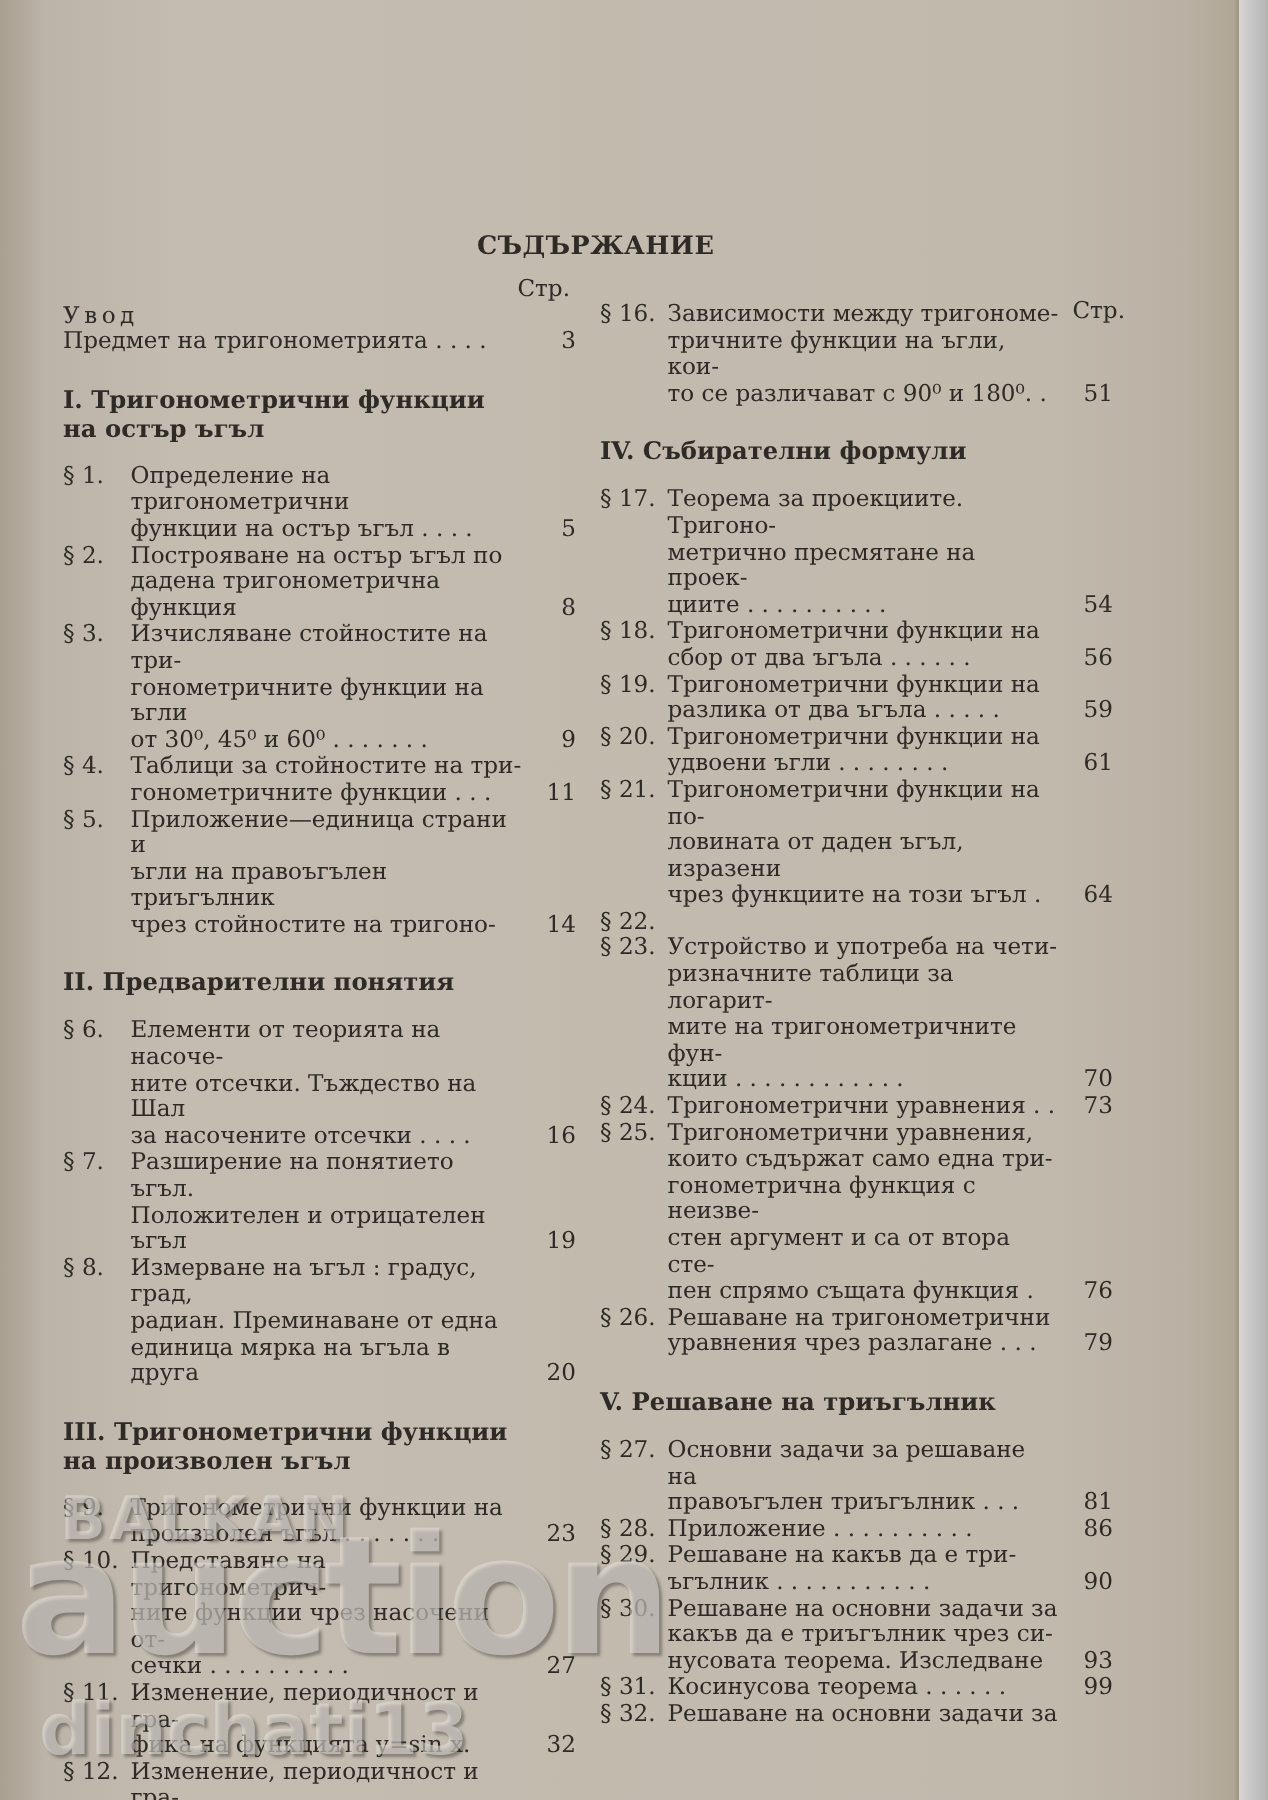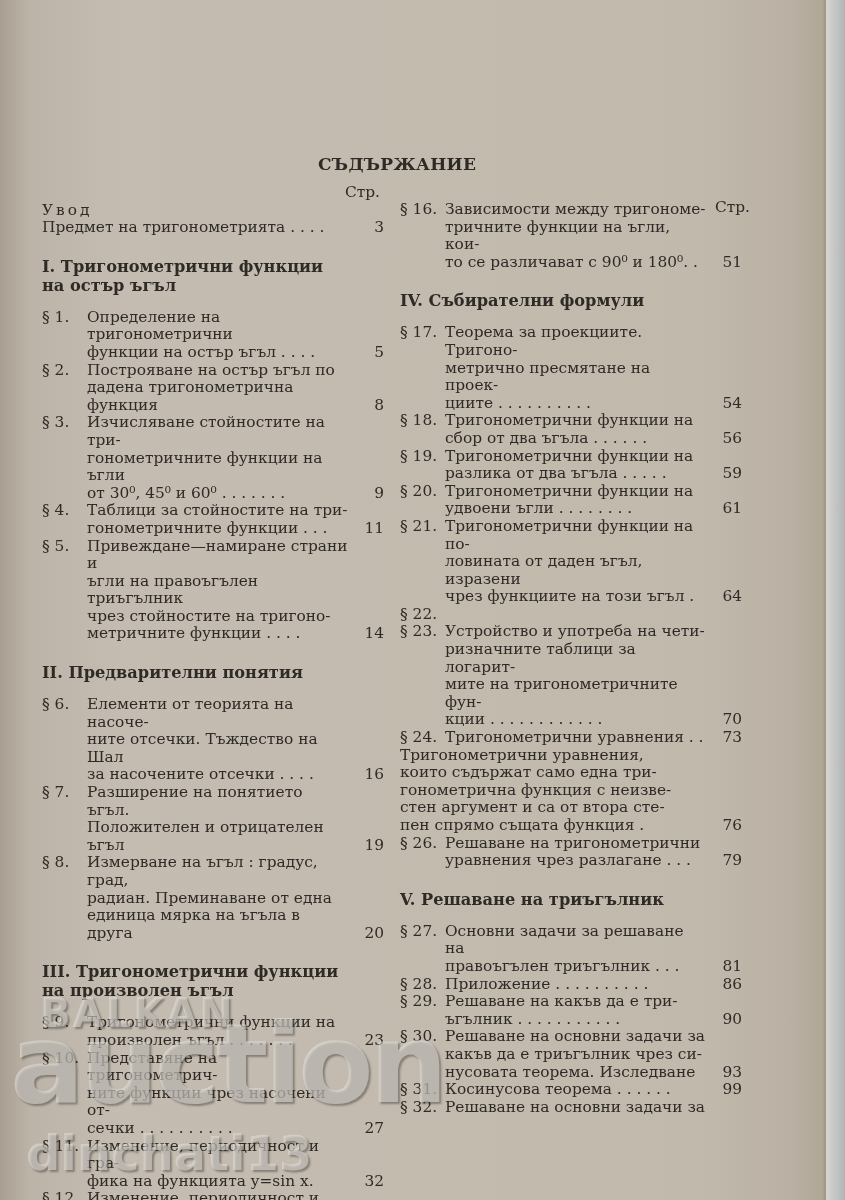--- a/index.html
+++ b/index.html
@@ -88,24 +88,23 @@
         <span class="sec">§  4.</span>
         <div class="body">
           <span class="line">Таблици за стойностите на три-</span>
           <span class="line">гонометричните функции . . .</span>
           <span class="pg">11</span>
         </div>
       </div>
       <div class="entry">
         <span class="sec">§  5.</span>
         <div class="body">
-          <span class="line">Привеждане—намиране страни и</span>
+          <span class="line">Приложение—единица страни и</span>
           <span class="line">ъгли на правоъгълен триъгълник</span>
           <span class="line">чрез стойностите на тригоно-</span>
-          <span class="line">метричните функции . . . .</span>
           <span class="pg">14</span>
         </div>
       </div>
       <div class="head">
         <span class="line">II. Предварителни понятия</span>
       </div>
       <div class="entry">
         <span class="sec">§  6.</span>
         <div class="body">
           <span class="line">Елементи от теорията на насоче-</span>
@@ -242,20 +241,21 @@
         </div>
       </div>
       <div class="entry">
         <span class="sec">§ 24.</span>
         <div class="body">
           <span class="line">Тригонометрични уравнения . .</span>
           <span class="pg">73</span>
         </div>
       </div>
       <div class="entry">
+        <span class="sec">§ 25.</span>
         <div class="body">
           <span class="line">Тригонометрични уравнения,</span>
           <span class="line">които съдържат само една три-</span>
           <span class="line">гонометрична функция с неизве-</span>
           <span class="line">стен аргумент и са от втора сте-</span>
           <span class="line">пен спрямо същата функция .</span>
           <span class="pg">76</span>
         </div>
       </div>
       <div class="entry">

